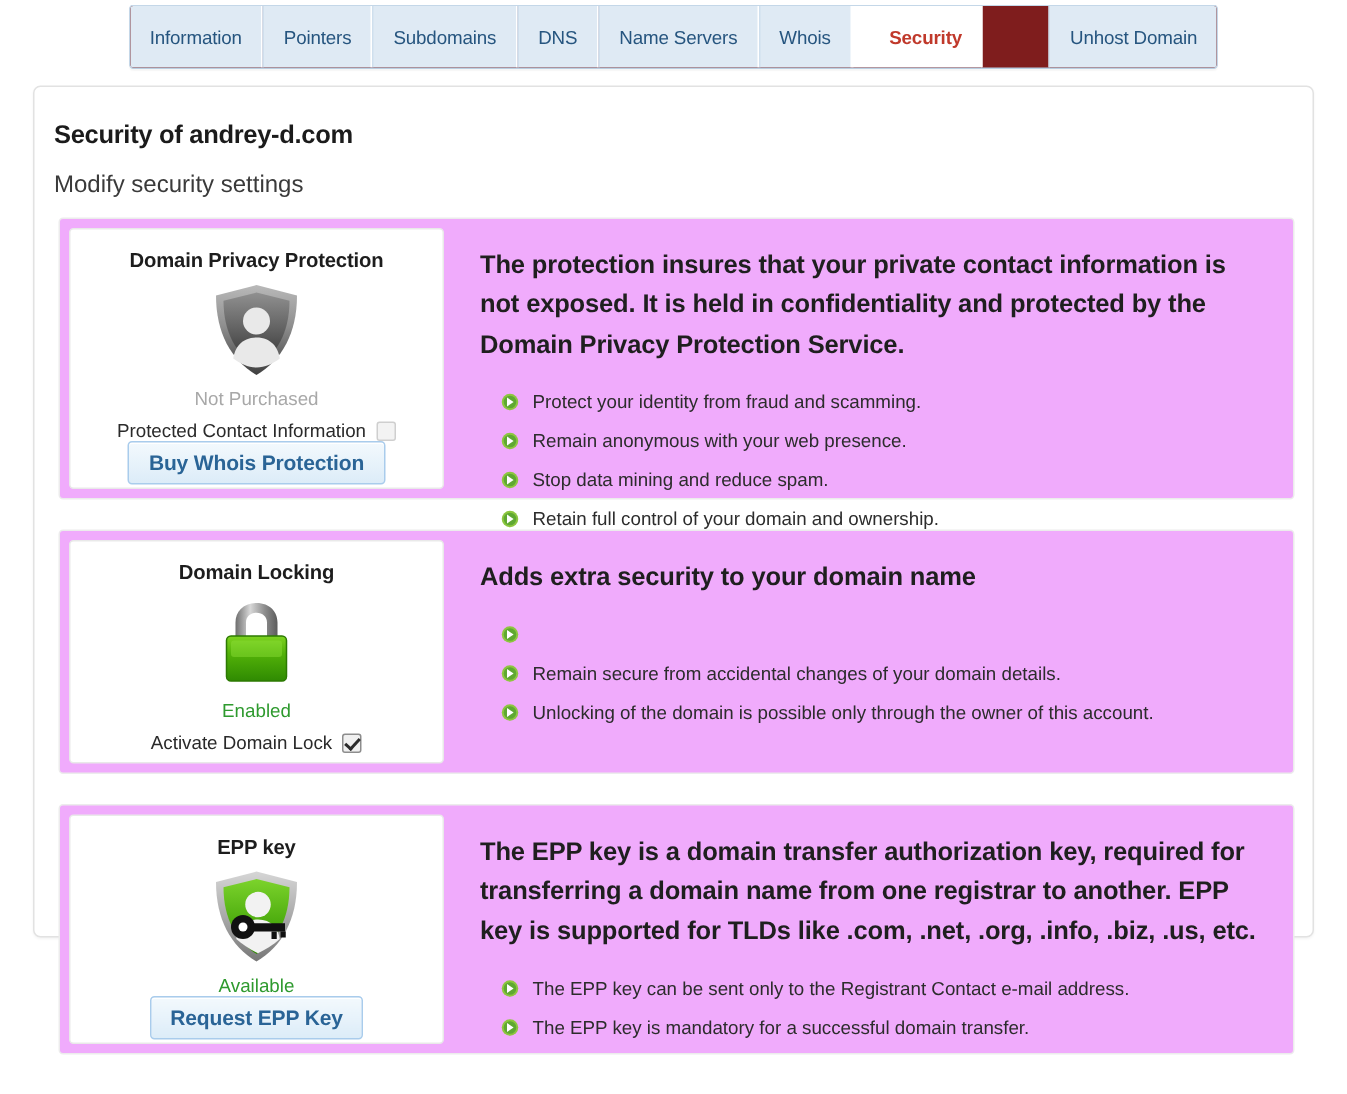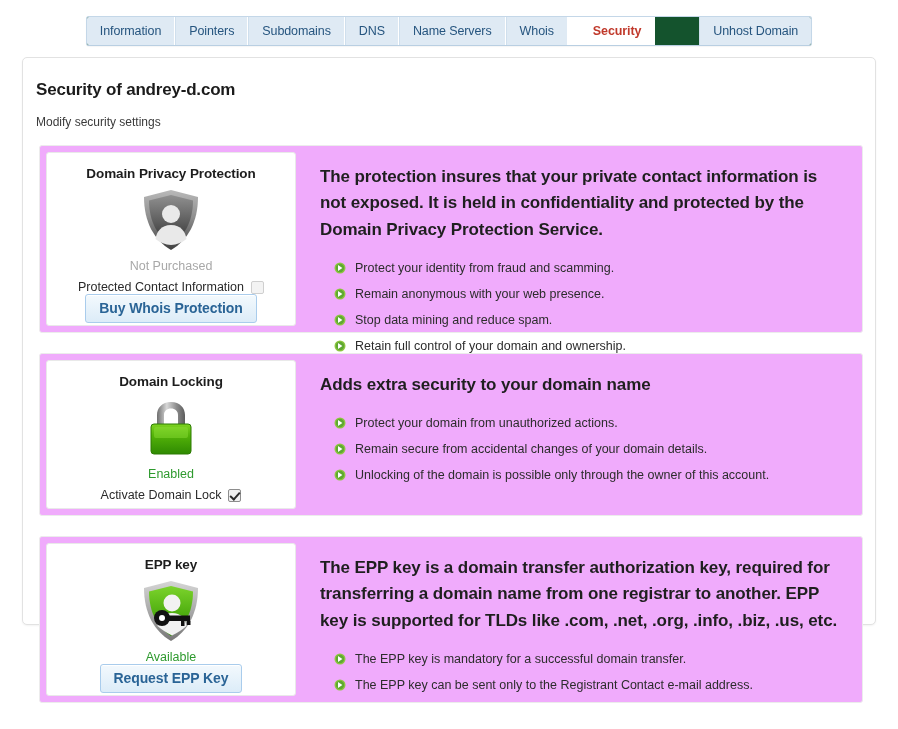--- a/index.html
+++ b/index.html
@@ -22,25 +22,25 @@
     left: 0; top: 14px;
     width: 898px;
     display: flex;
     justify-content: center;
     align-items: flex-end;
     height: 32px;
   }
   .tabstrip {
     display: flex;
     align-items: flex-end;
-    background: #14532d;
+    background: #7f1d1d;
     border: 1px solid #c4d7e8;
     border-bottom: 1px solid #b9cfe2;
     border-radius: 3px;
-    height: 30px;
+    height: 43px;
     overflow: hidden;
     box-shadow: 0 1px 1px rgba(0,0,0,0.04);
   }
   .tab {
     display: flex; align-items: center; justify-content: center;
     padding: 0 13px;
     font-size: 12.5px;
     color: #26557f;
     background: #dfeaf4;
     border-right: 1px solid #ffffff;
@@ -75,21 +75,21 @@
     position: absolute;
     left: 13px; top: 22px;
     font-size: 17px;
     font-weight: bold;
     color: #1b1b1b;
     letter-spacing: -0.2px;
   }
   .page-subtitle {
     position: absolute;
     left: 13px; top: 57px;
-    font-size: 12px;
+    font-size: 16px;
     color: #3a3a3a;
   }
 
   
   .section {
     position: absolute;
     left: 16px;
     width: 824px;
     background: #f0abfc;
     border: 1px solid #ececec;
@@ -339,21 +339,20 @@
         <p class="desc-lead">Adds extra security to your domain name</p>
         <ul class="bullets">
           <li>
             <span class="arrow">
               <svg width="12" height="12" viewBox="0 0 12 12">
                   <circle cx="6" cy="6" r="5.5" fill="#8dc63f"></circle>
                   <circle cx="6" cy="6" r="4.2" fill="#5fa832"></circle>
                   <path d="M4 3 L8.4 6 L4 9 Z" fill="#ffffff"></path>
                 </svg>
             </span>
-            <span>Protect your domain from unauthorized actions.</span>
           </li>
           <li>
             <span class="arrow">
               <svg width="12" height="12" viewBox="0 0 12 12">
                   <circle cx="6" cy="6" r="5.5" fill="#8dc63f"></circle>
                   <circle cx="6" cy="6" r="4.2" fill="#5fa832"></circle>
                   <path d="M4 3 L8.4 6 L4 9 Z" fill="#ffffff"></path>
                 </svg>
             </span>
             <span>Remain secure from accidental changes of your domain details.</span>
@@ -412,30 +411,30 @@
         <p class="desc-lead">The EPP key is a domain transfer authorization key, required for transferring a domain name from one registrar to another. EPP key is supported for TLDs like .com, .net, .org, .info, .biz, .us, etc.</p>
         <ul class="bullets">
           <li>
             <span class="arrow">
               <svg width="12" height="12" viewBox="0 0 12 12">
                   <circle cx="6" cy="6" r="5.5" fill="#8dc63f"></circle>
                   <circle cx="6" cy="6" r="4.2" fill="#5fa832"></circle>
                   <path d="M4 3 L8.4 6 L4 9 Z" fill="#ffffff"></path>
                 </svg>
             </span>
+            <span>The EPP key can be sent only to the Registrant Contact e-mail address.</span>
+          </li>
+          <li>
+            <span class="arrow">
+              <svg width="12" height="12" viewBox="0 0 12 12">
+                  <circle cx="6" cy="6" r="5.5" fill="#8dc63f"></circle>
+                  <circle cx="6" cy="6" r="4.2" fill="#5fa832"></circle>
+                  <path d="M4 3 L8.4 6 L4 9 Z" fill="#ffffff"></path>
+                </svg>
+            </span>
             <span>The EPP key is mandatory for a successful domain transfer.</span>
-          </li>
-          <li>
-            <span class="arrow">
-              <svg width="12" height="12" viewBox="0 0 12 12">
-                  <circle cx="6" cy="6" r="5.5" fill="#8dc63f"></circle>
-                  <circle cx="6" cy="6" r="4.2" fill="#5fa832"></circle>
-                  <path d="M4 3 L8.4 6 L4 9 Z" fill="#ffffff"></path>
-                </svg>
-            </span>
-            <span>The EPP key can be sent only to the Registrant Contact e-mail address.</span>
           </li>
         </ul>
       </div>
     </div>
 
   </div>
 </div>
 
 </body></html>

